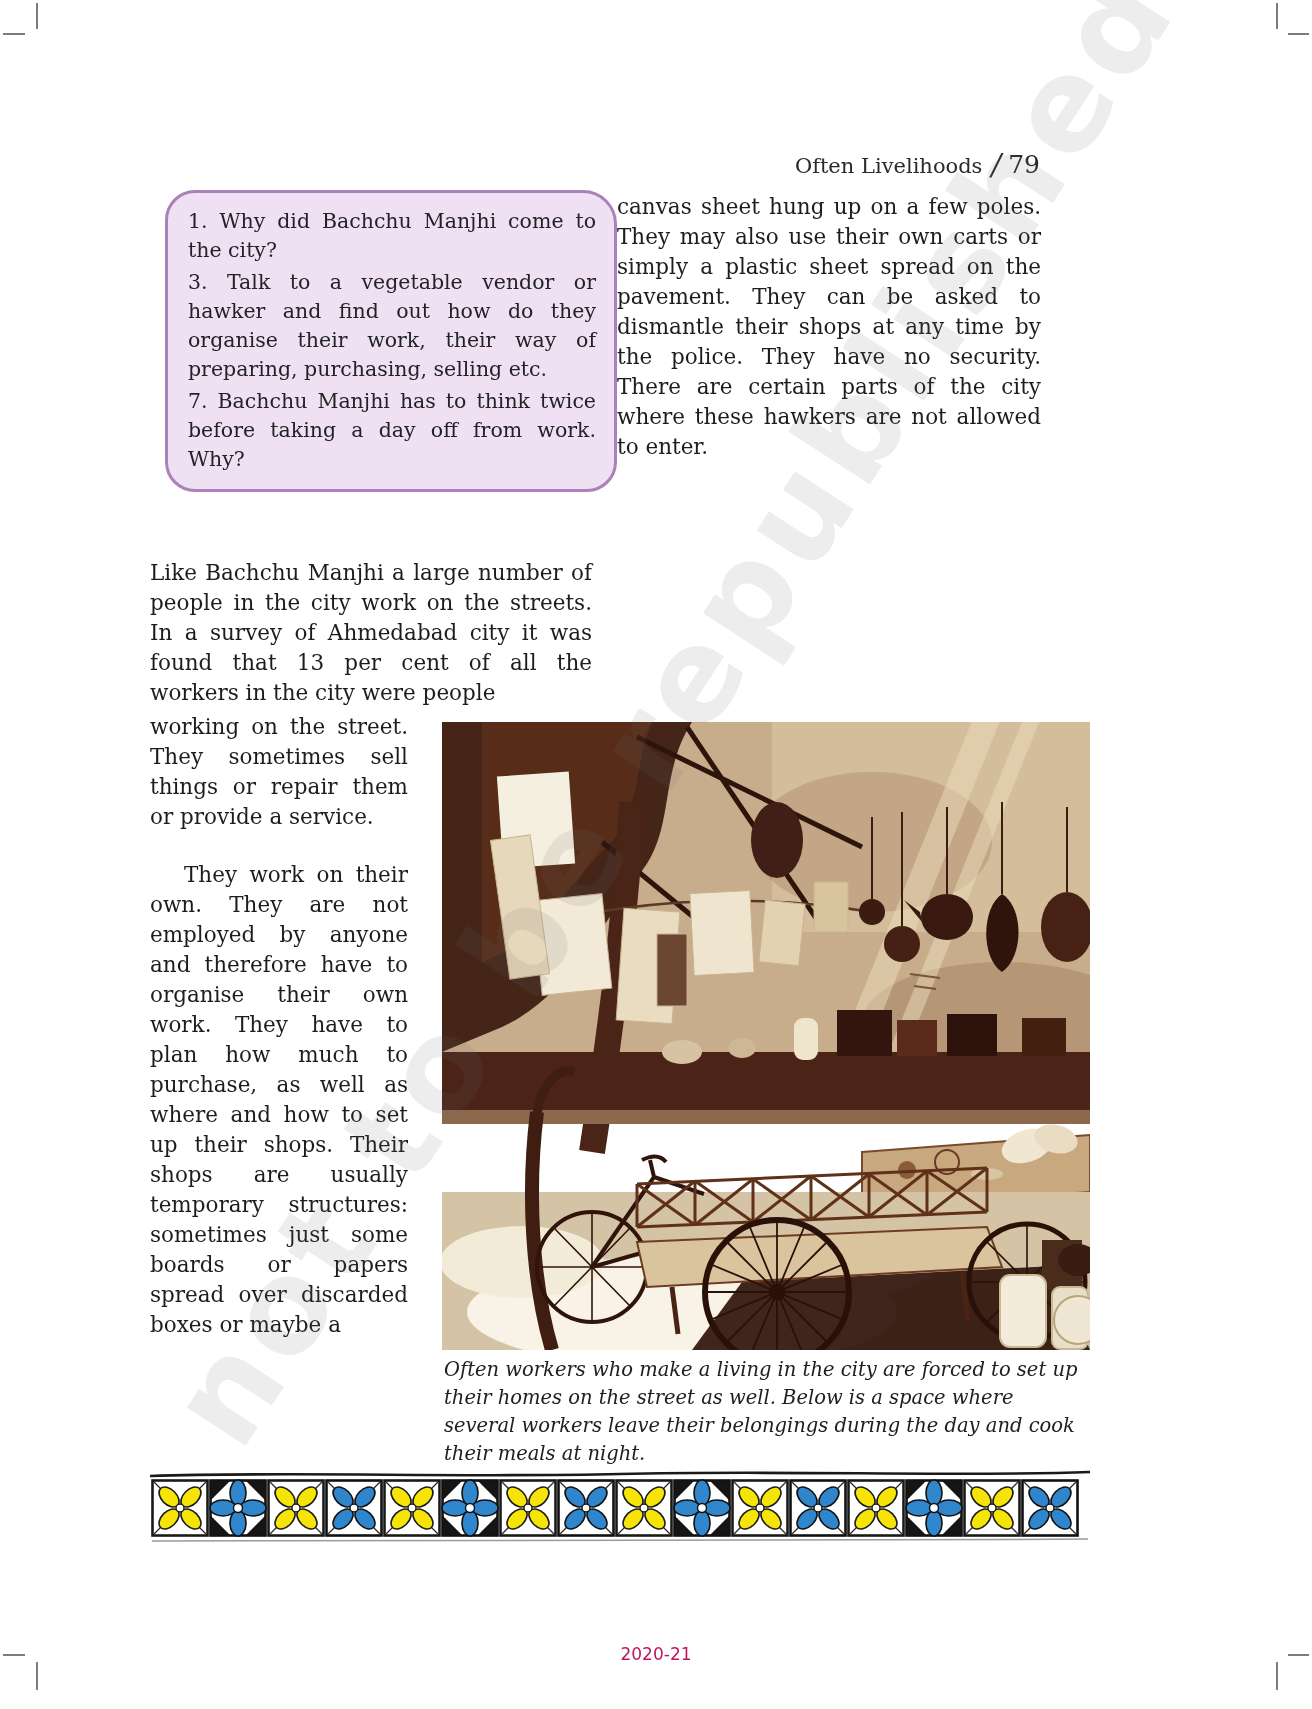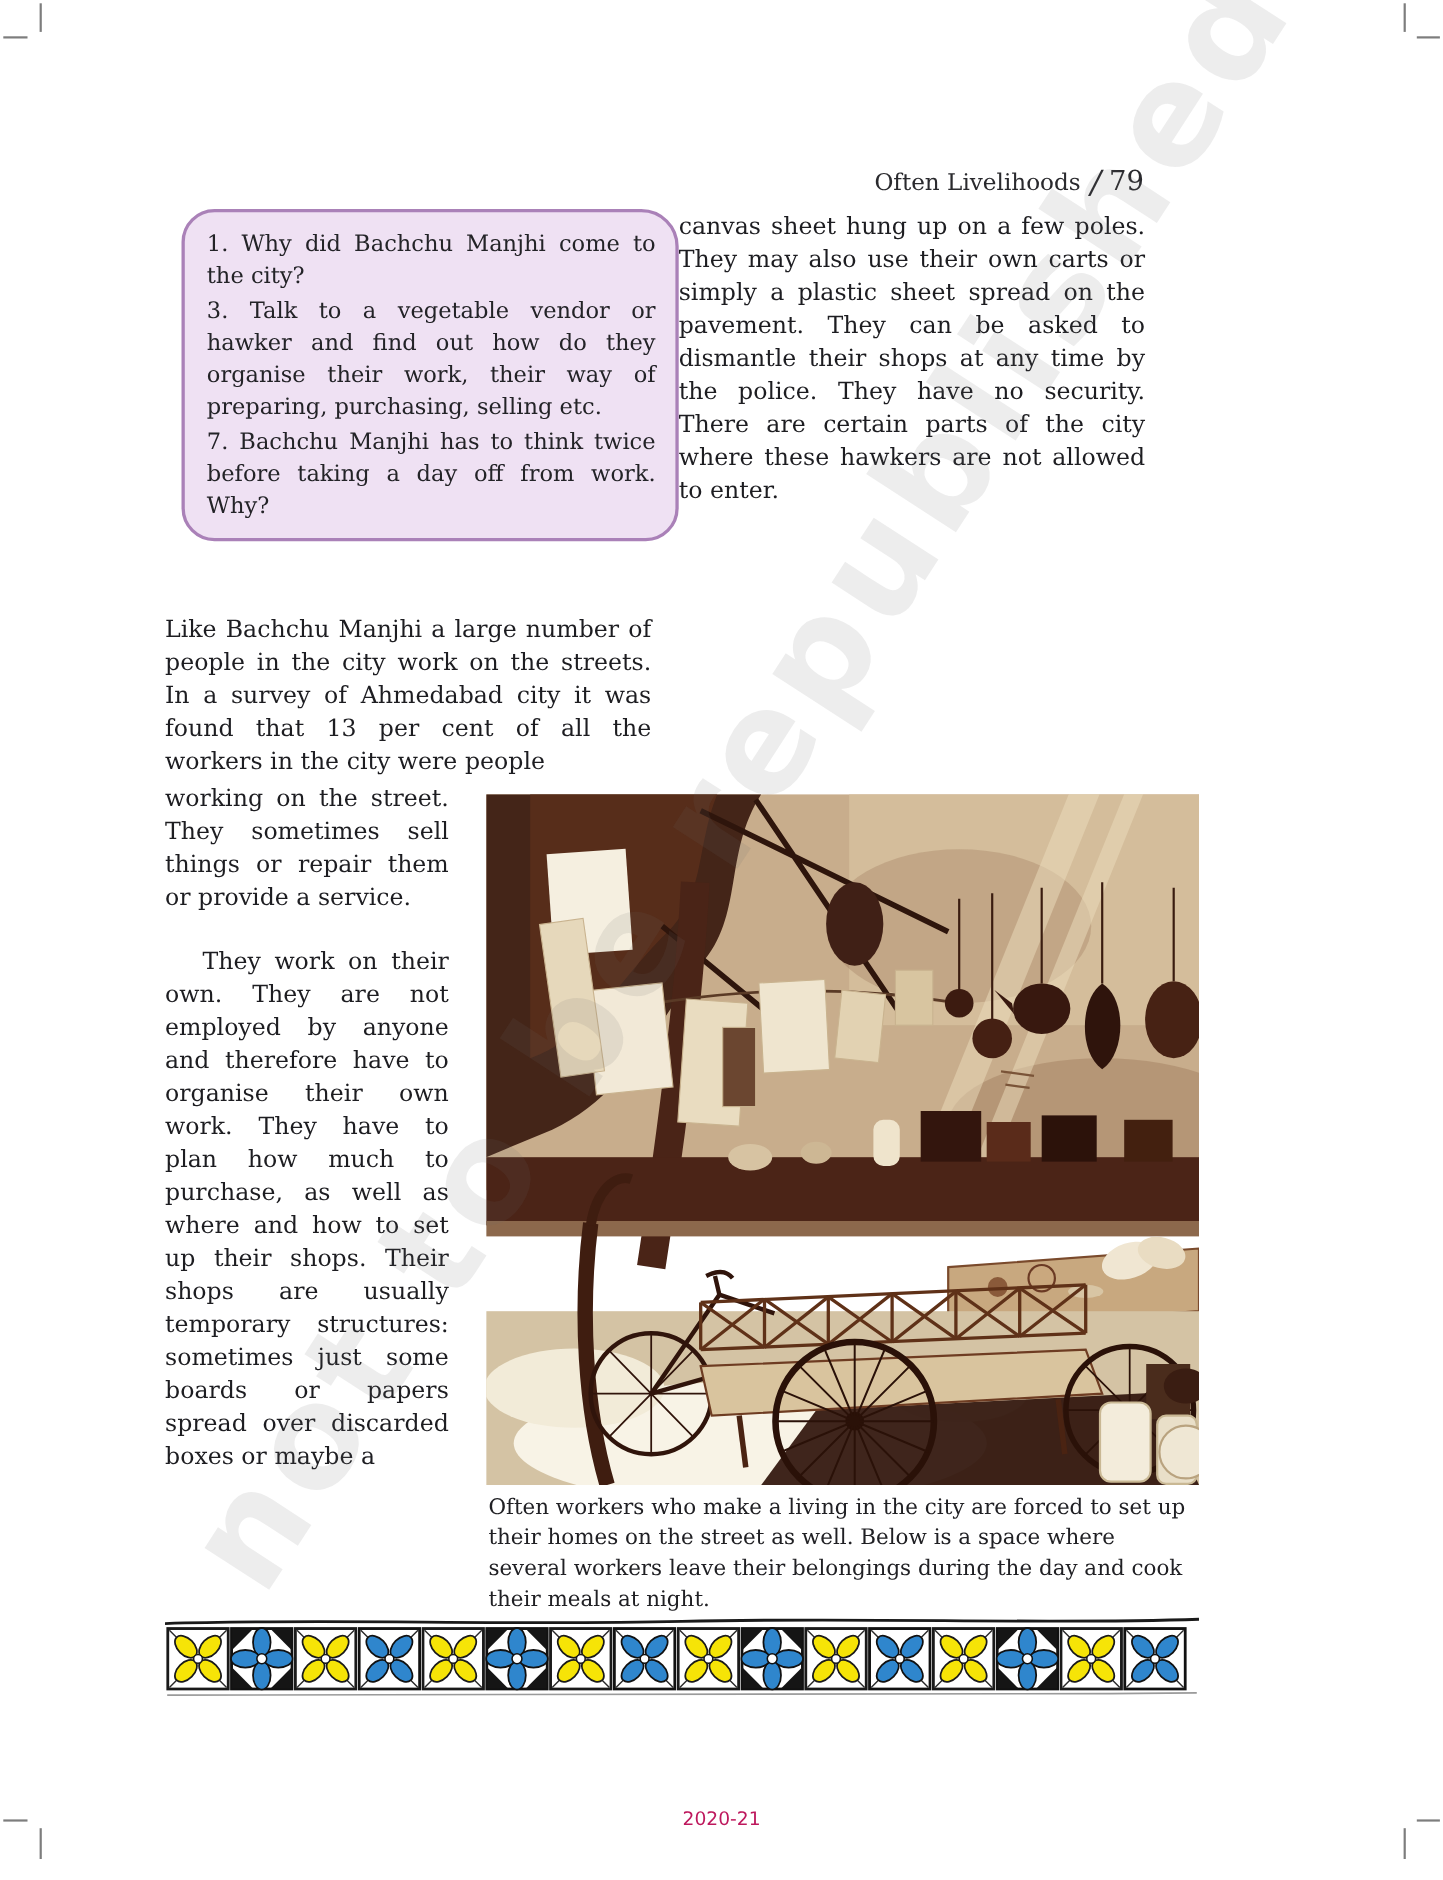--- a/index.html
+++ b/index.html
@@ -32,21 +32,21 @@
   .col-right { position:absolute; left:617px; top:192px; width:424px; }
   .col-right .p2 { margin-top:14px; text-indent:34px; }
   .bodytext p { margin:0; }
 
   
   .photo { position:absolute; left:442px; top:722px; width:648px; height:628px; }
   .photo svg { display:block; }
 
   
   .caption { position:absolute; left:444px; top:1356px; width:646px;
-             font-size:19.5px; line-height:28px; color:#202024;
+             font-style:italic; font-size:19.5px; line-height:28px; color:#202024;
              text-align:left; }
 
   
   .tileband { position:absolute; left:150px; top:1468px; width:940px; height:78px; }
 
   
   .watermark { position:absolute; left:140px; top:1390px; transform:rotate(-57deg);
                transform-origin:0 0; font-family:"DejaVu Sans", sans-serif;
                font-weight:bold; font-size:128px; letter-spacing:8px;
                color:rgba(110,110,110,0.12); white-space:nowrap; pointer-events:none; }

